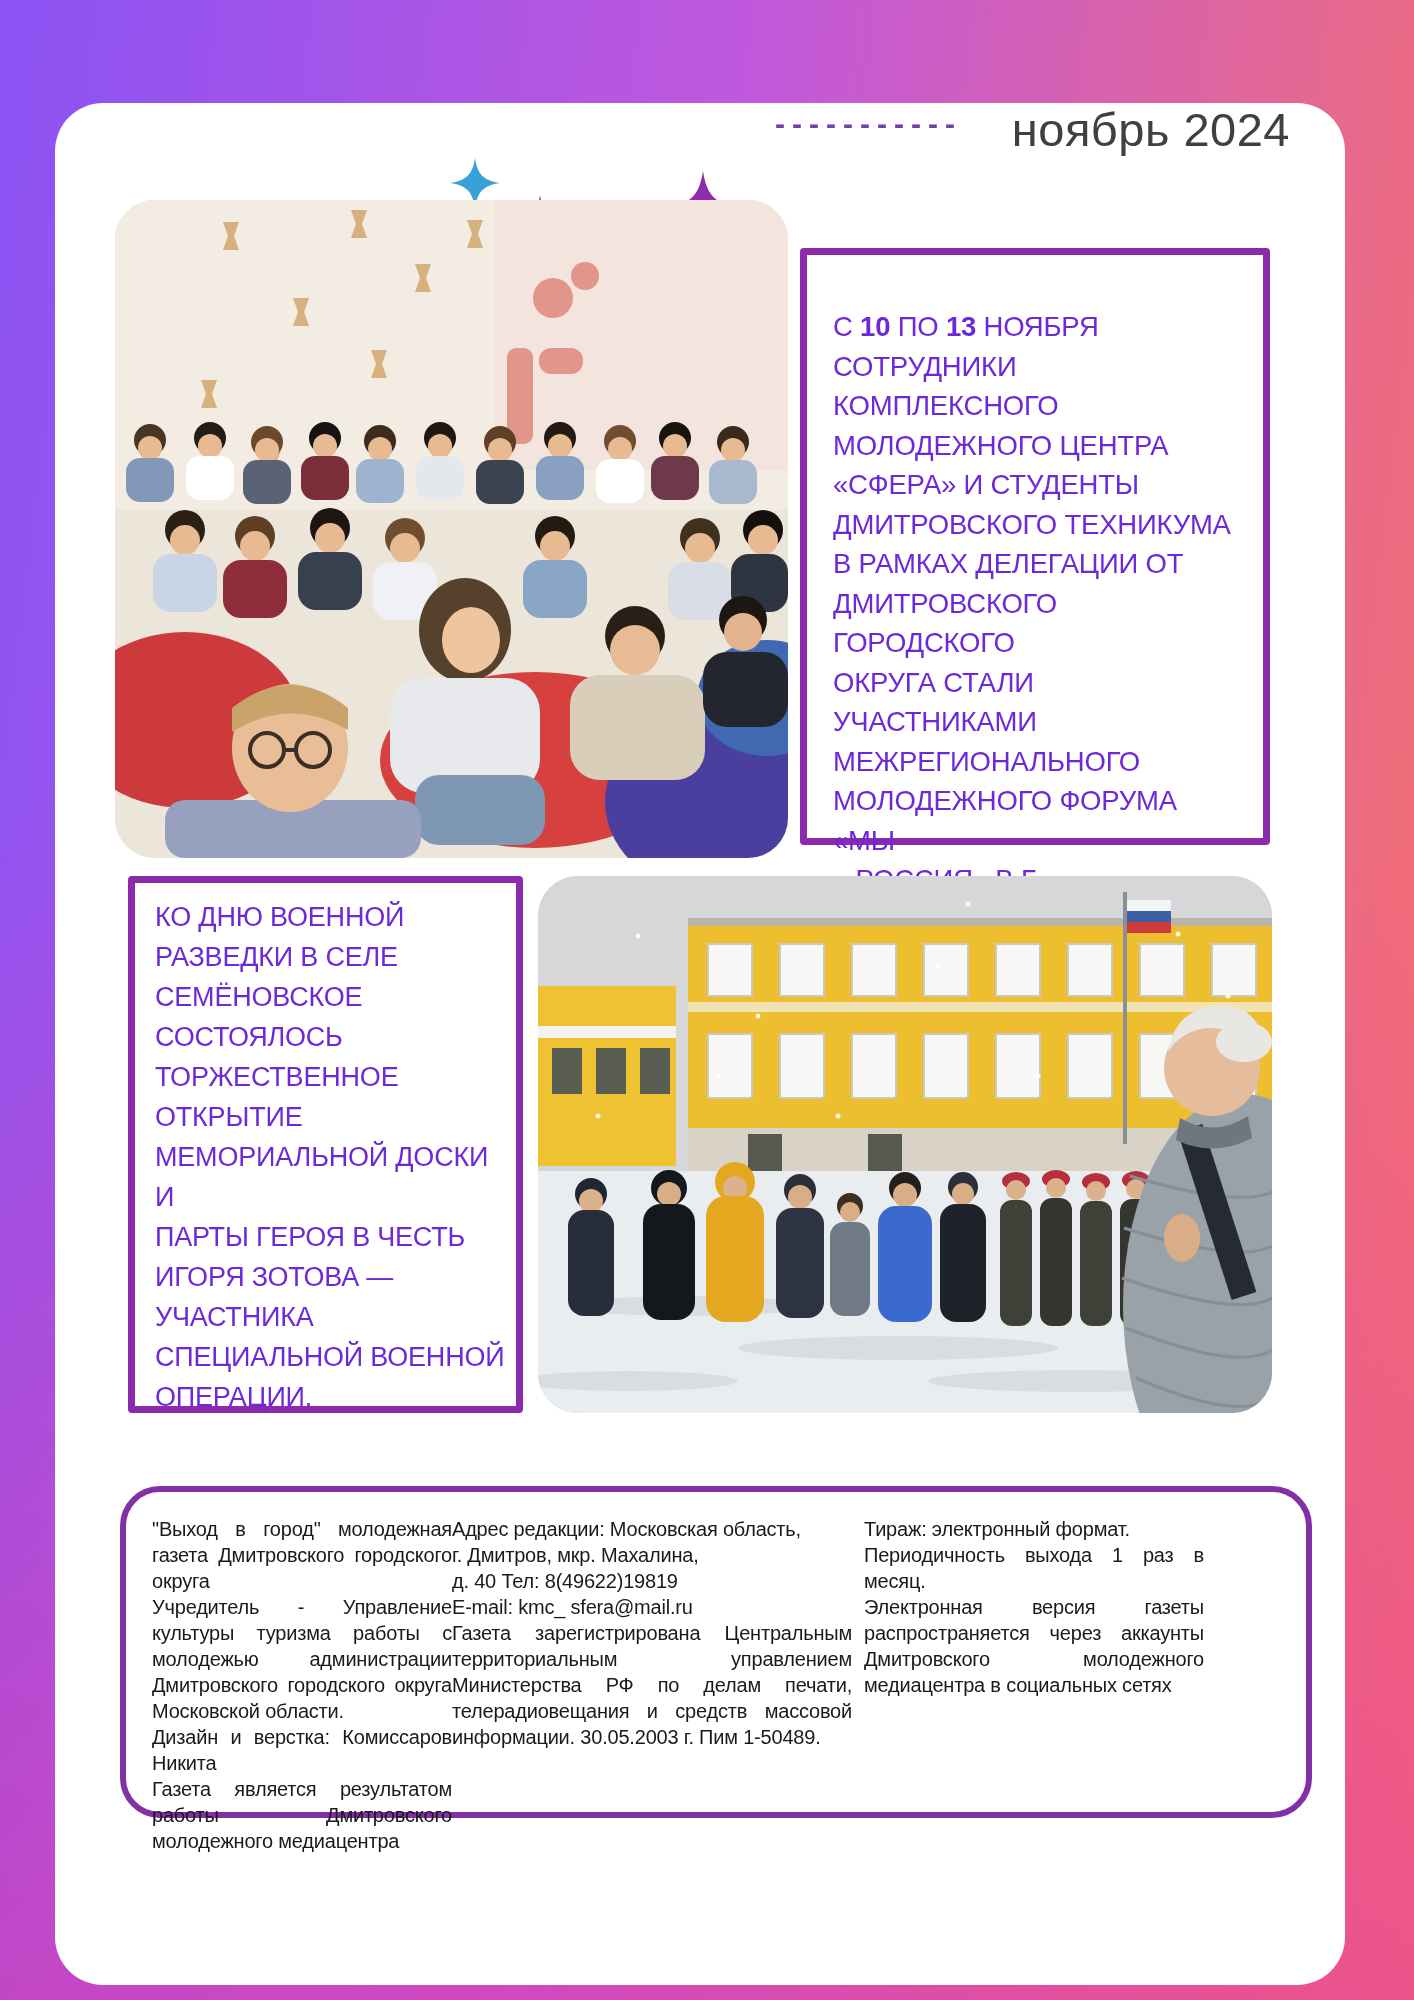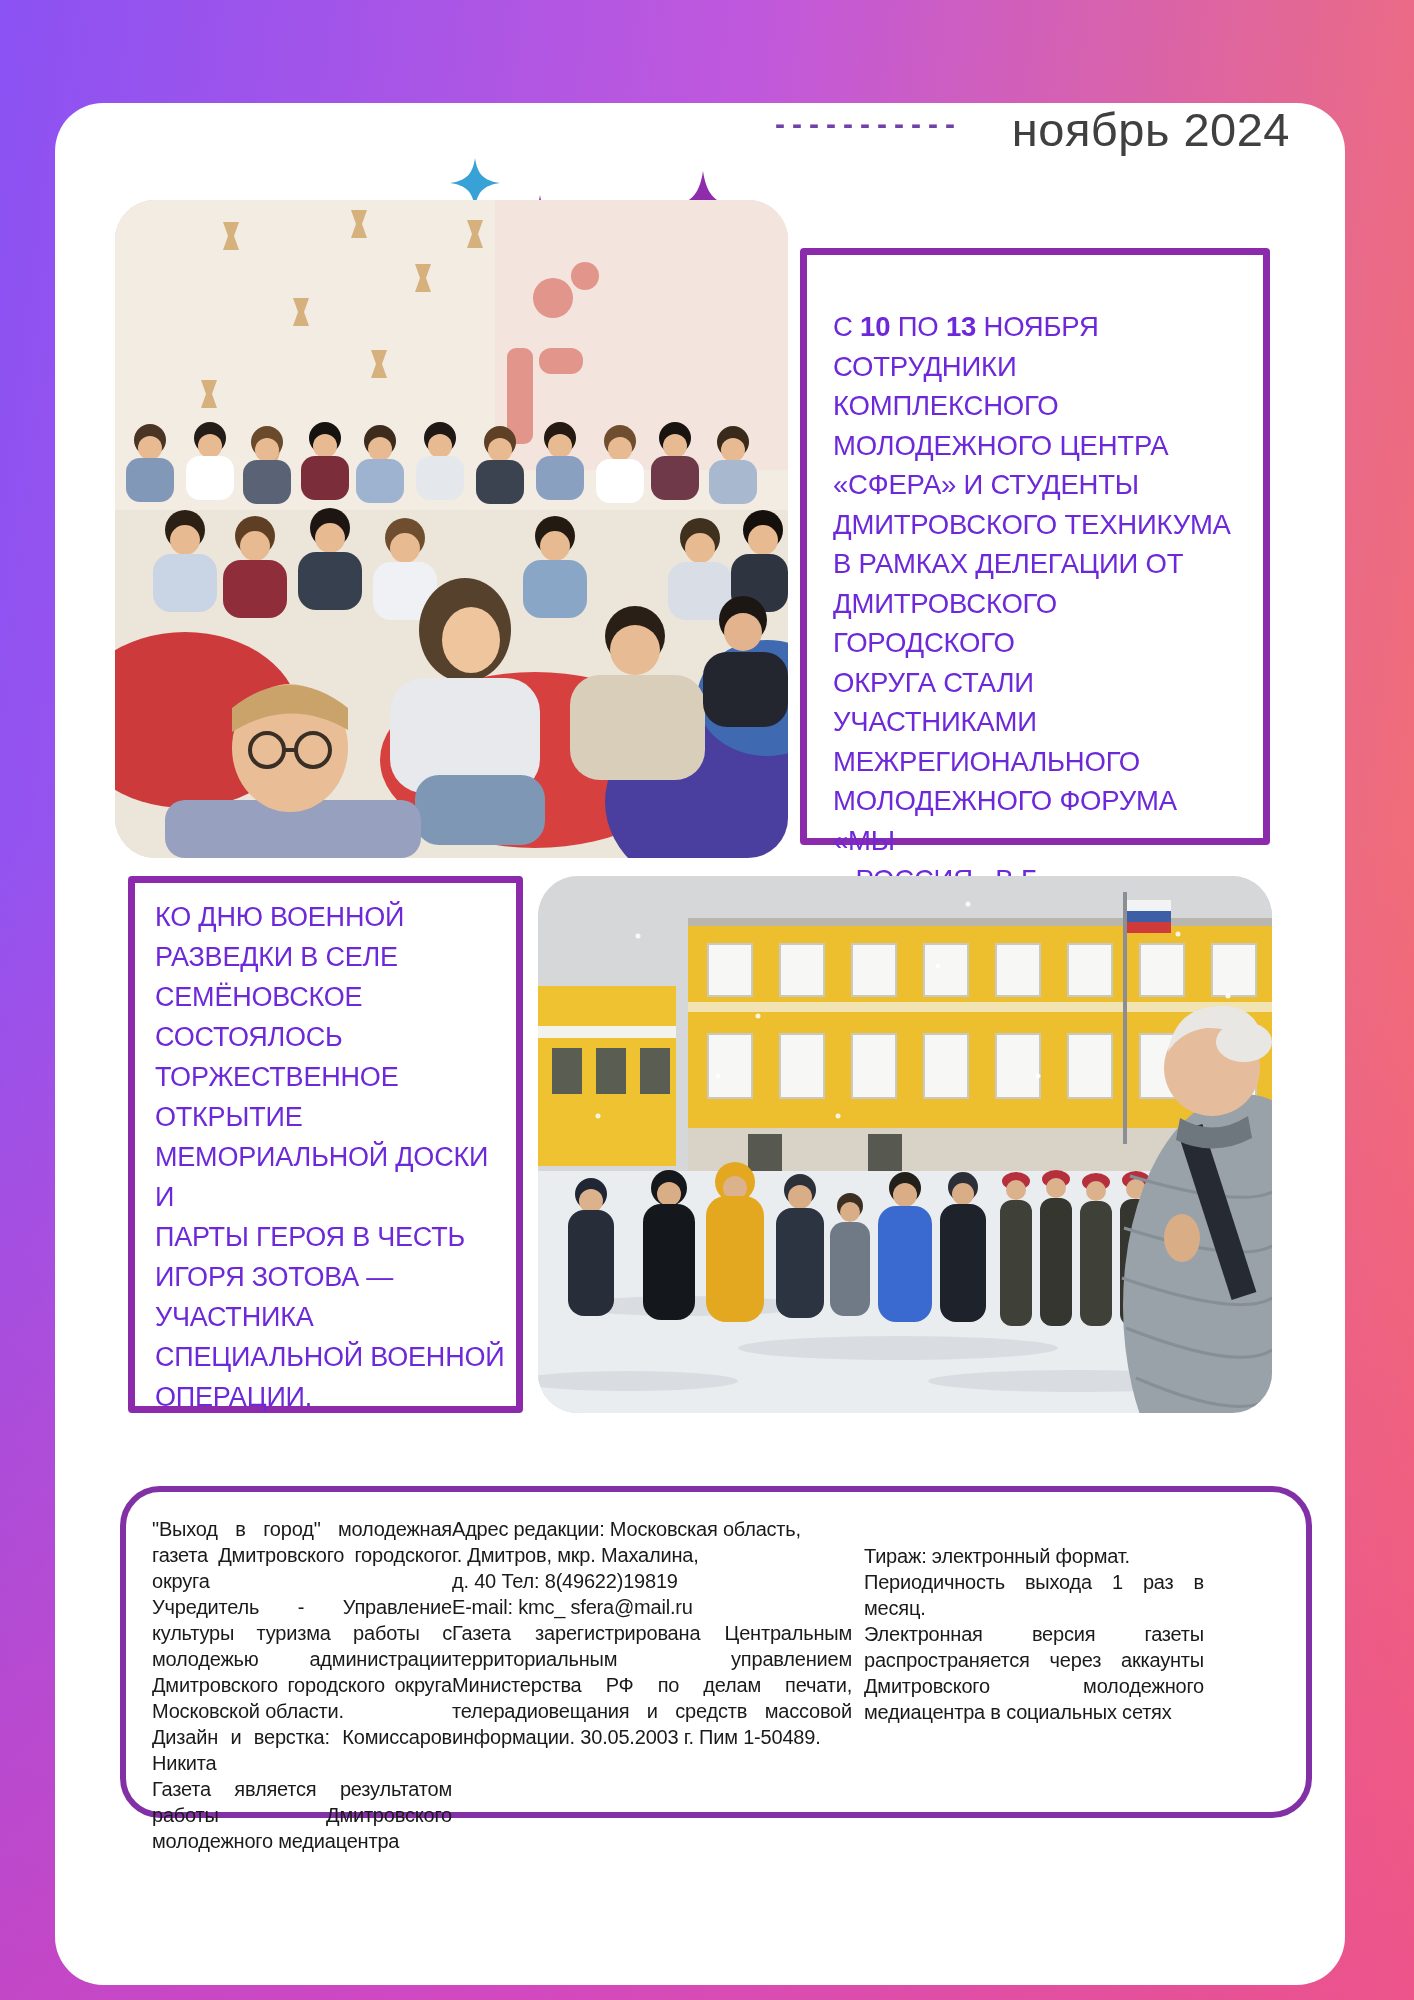--- a/index.html
+++ b/index.html
@@ -50,21 +50,21 @@
     background:#fff;border:6px solid #8230a5;border-radius:40px;
     box-sizing:border-box;padding:24px 26px 0 26px;
     display:flex;align-items:flex-start;
   }
   .imprint .col{
     color:#1a1a1a;font-size:20px;line-height:26px;letter-spacing:-.2px;
     white-space:pre-line;text-align:justify;
   }
   .col-1{width:300px;}
   .col-2{width:400px;}
-  .col-3{width:340px;margin-left:12px;margin-top:27px;}
+  .col-3{width:340px;margin-left:12px;}
 </style>
 </head>
 <body>
 
 <div class="page">
   <div class="card">
 
     <svg class="sparkle" style="left:395px;top:54px" width="50" height="52" viewBox="0 0 100 100">
       <path fill="#38a2d6" d="M50 0 C55 33 67 45 100 50 C67 55 55 67 50 100 C45 67 33 55 0 50 C33 45 45 33 50 0 Z"></path>
     </svg>

